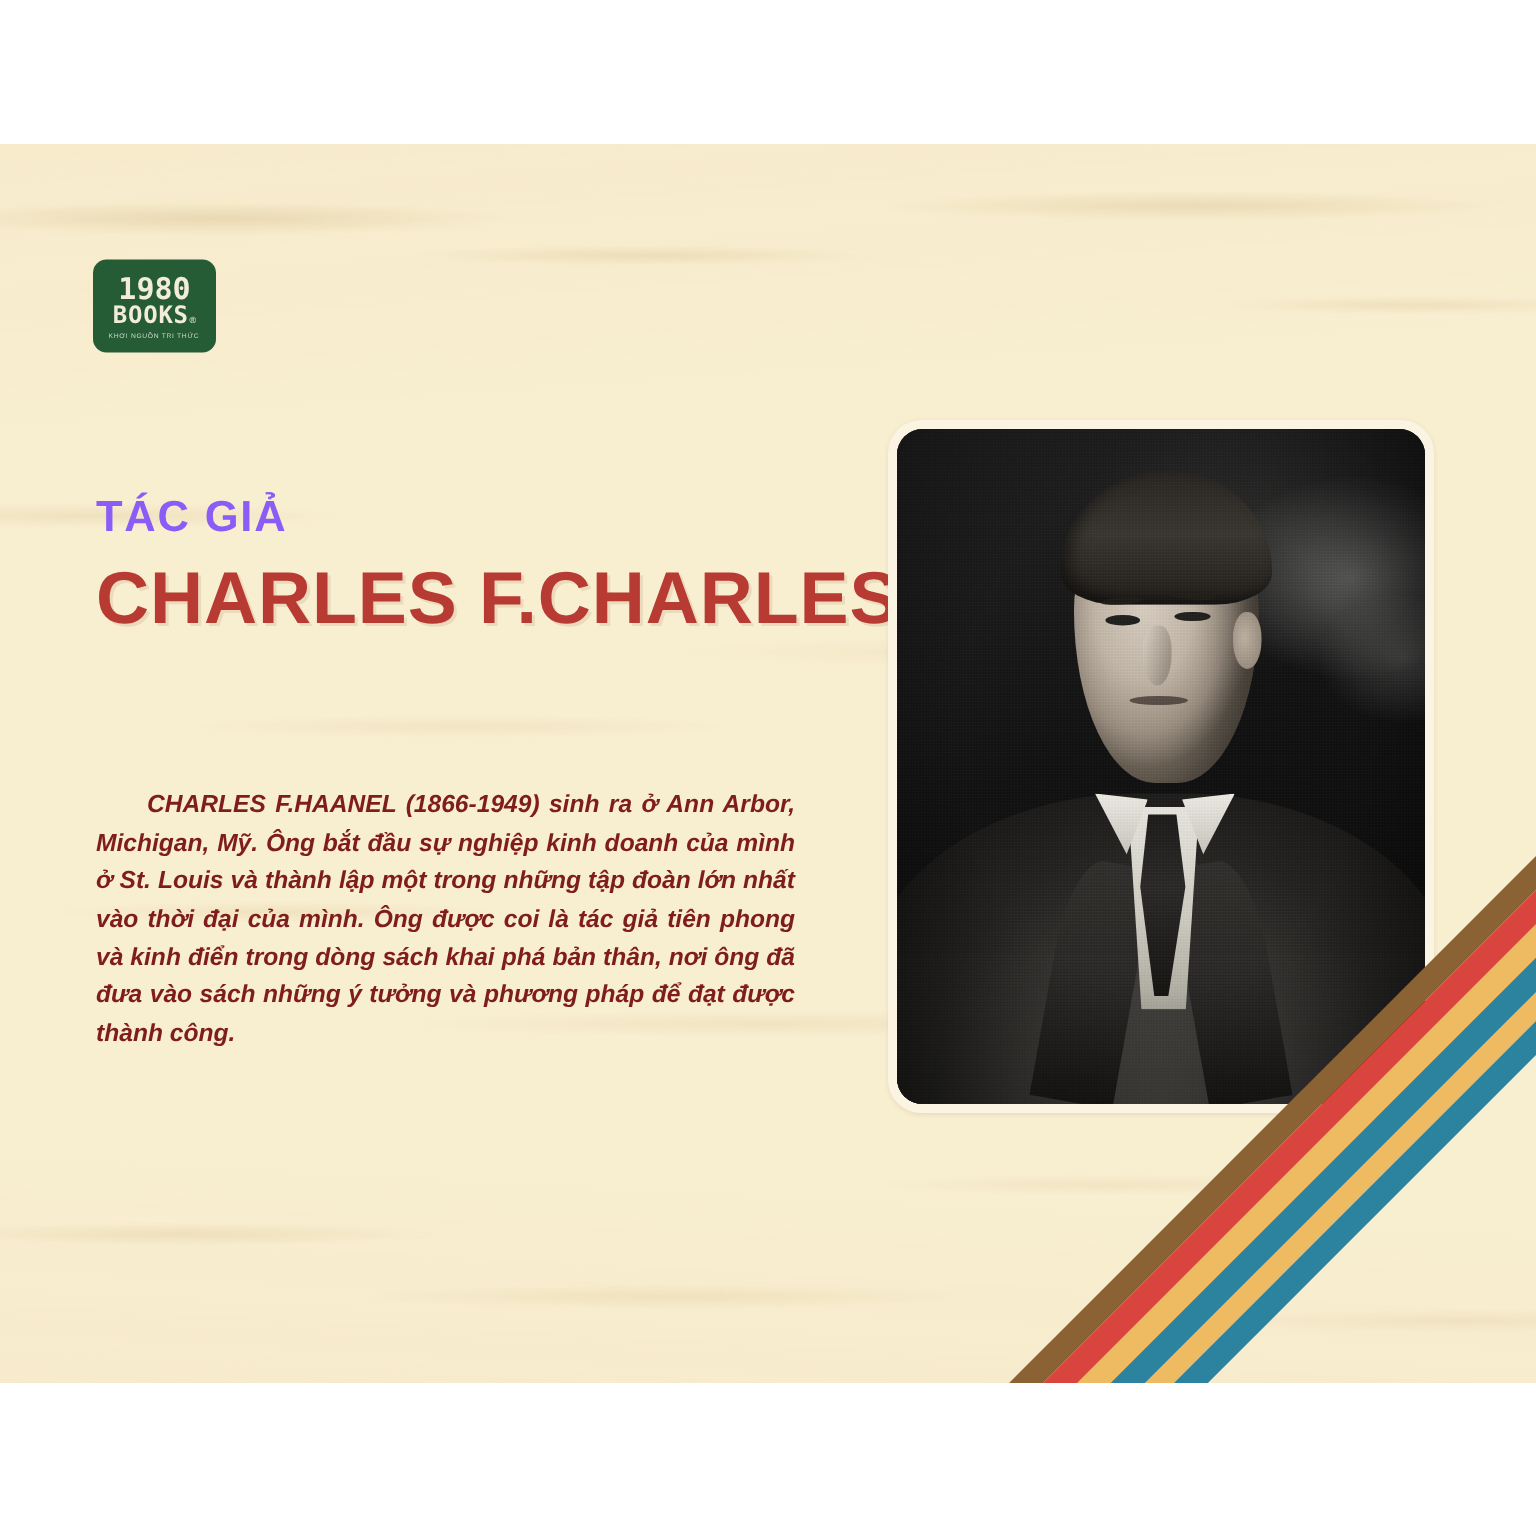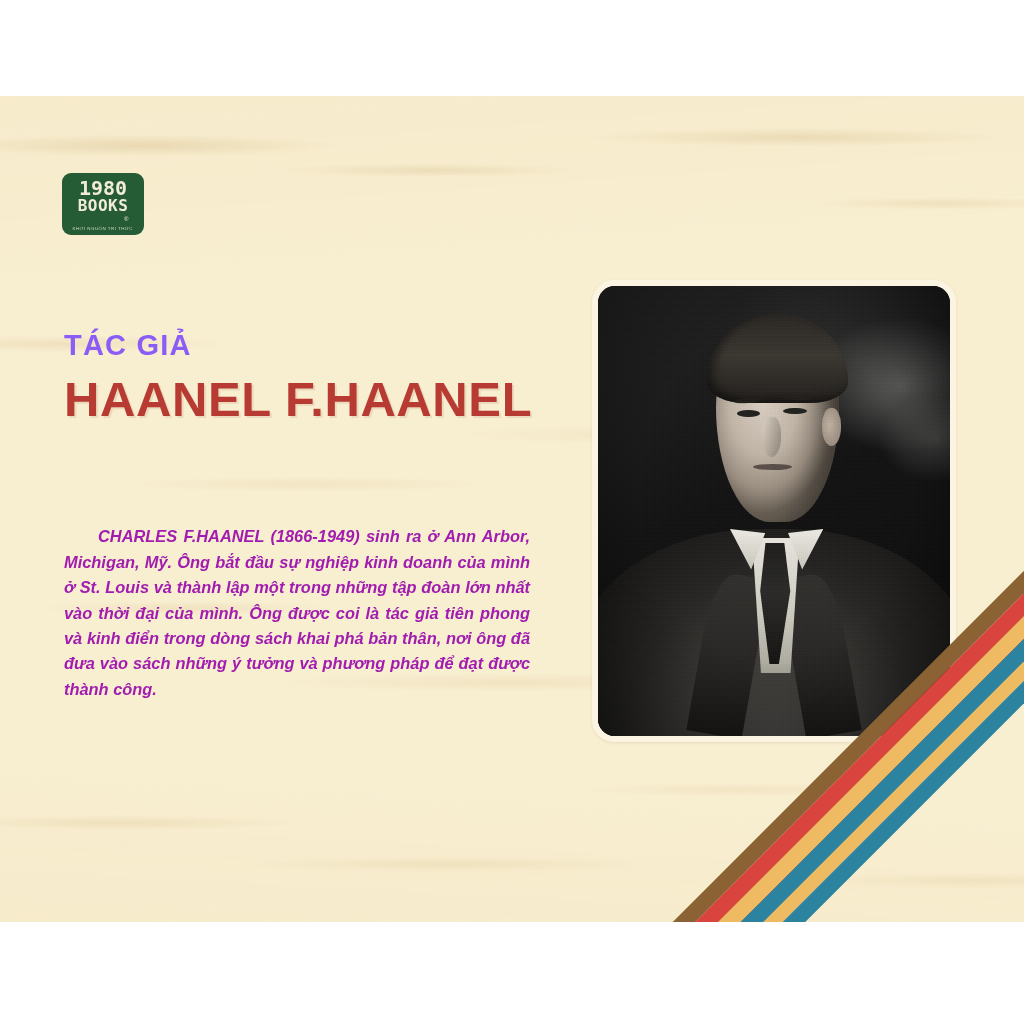--- a/index.html
+++ b/index.html
@@ -79,21 +79,20 @@
     font-family: "DejaVu Sans Mono", monospace;
     font-size: 20px;
     font-weight: 700;
     letter-spacing: 0px;
     line-height: 19px;
   }
   #logo .logo-books-row {
     display: flex;
     align-items: flex-end;
     line-height: 16px;
-    flex-direction: column;
   }
   #logo .logo-books {
     color: #f3ecd8;
     font-family: "DejaVu Sans Mono", monospace;
     font-size: 16px;
     font-weight: 700;
     letter-spacing: .5px;
     line-height: 16px;
   }
   #logo .logo-reg {
@@ -139,21 +138,21 @@
     font-family: "Liberation Sans", sans-serif;
     text-shadow: 2px 2px 0 rgba(180,130,95,.18);
   }
 
   
   #bio {
     position: absolute;
     left: 64px;
     top: 412px;             
     width: 466px;
-    color: #a21caf;
+    color: #7f1d1d;
     font-size: 16.4px;
     font-style: italic;
     font-weight: 700;
     line-height: 25.4px;
     text-align: justify;
     text-indent: 34px;
     font-family: "Liberation Sans", sans-serif;
   }
 
   
@@ -369,21 +368,21 @@
     <div id="logo">
       <div class="logo-year">1980</div>
       <div class="logo-books-row">
         <span class="logo-books">BOOKS</span>
         <span class="logo-reg">®</span>
       </div>
       <div class="logo-tagline">KHƠI NGUỒN TRI THỨC</div>
     </div>
 
     <div id="eyebrow">TÁC GIẢ</div>
-    <div id="author-name">HAANEL F.HAANEL</div>
+    <div id="author-name">CHARLES F.CHARLES</div>
 
     <p id="bio">CHARLES F.HAANEL (1866-1949) sinh ra ở Ann Arbor, Michigan, Mỹ. Ông bắt đầu sự nghiệp kinh doanh của mình ở St. Louis và thành lập một trong những tập đoàn lớn nhất vào thời đại của mình. Ông được coi là tác giả tiên phong và kinh điển trong dòng sách khai phá bản thân, nơi ông đã đưa vào sách những ý tưởng và phương pháp để đạt được thành công.</p>
 
     <div id="portrait-frame">
       <div id="portrait">
         <div class="photo-backdrop"></div>
         <div class="photo-torso"></div>
         <div class="photo-lapel-l"></div>
         <div class="photo-lapel-r"></div>
         <div class="photo-collar"></div>

